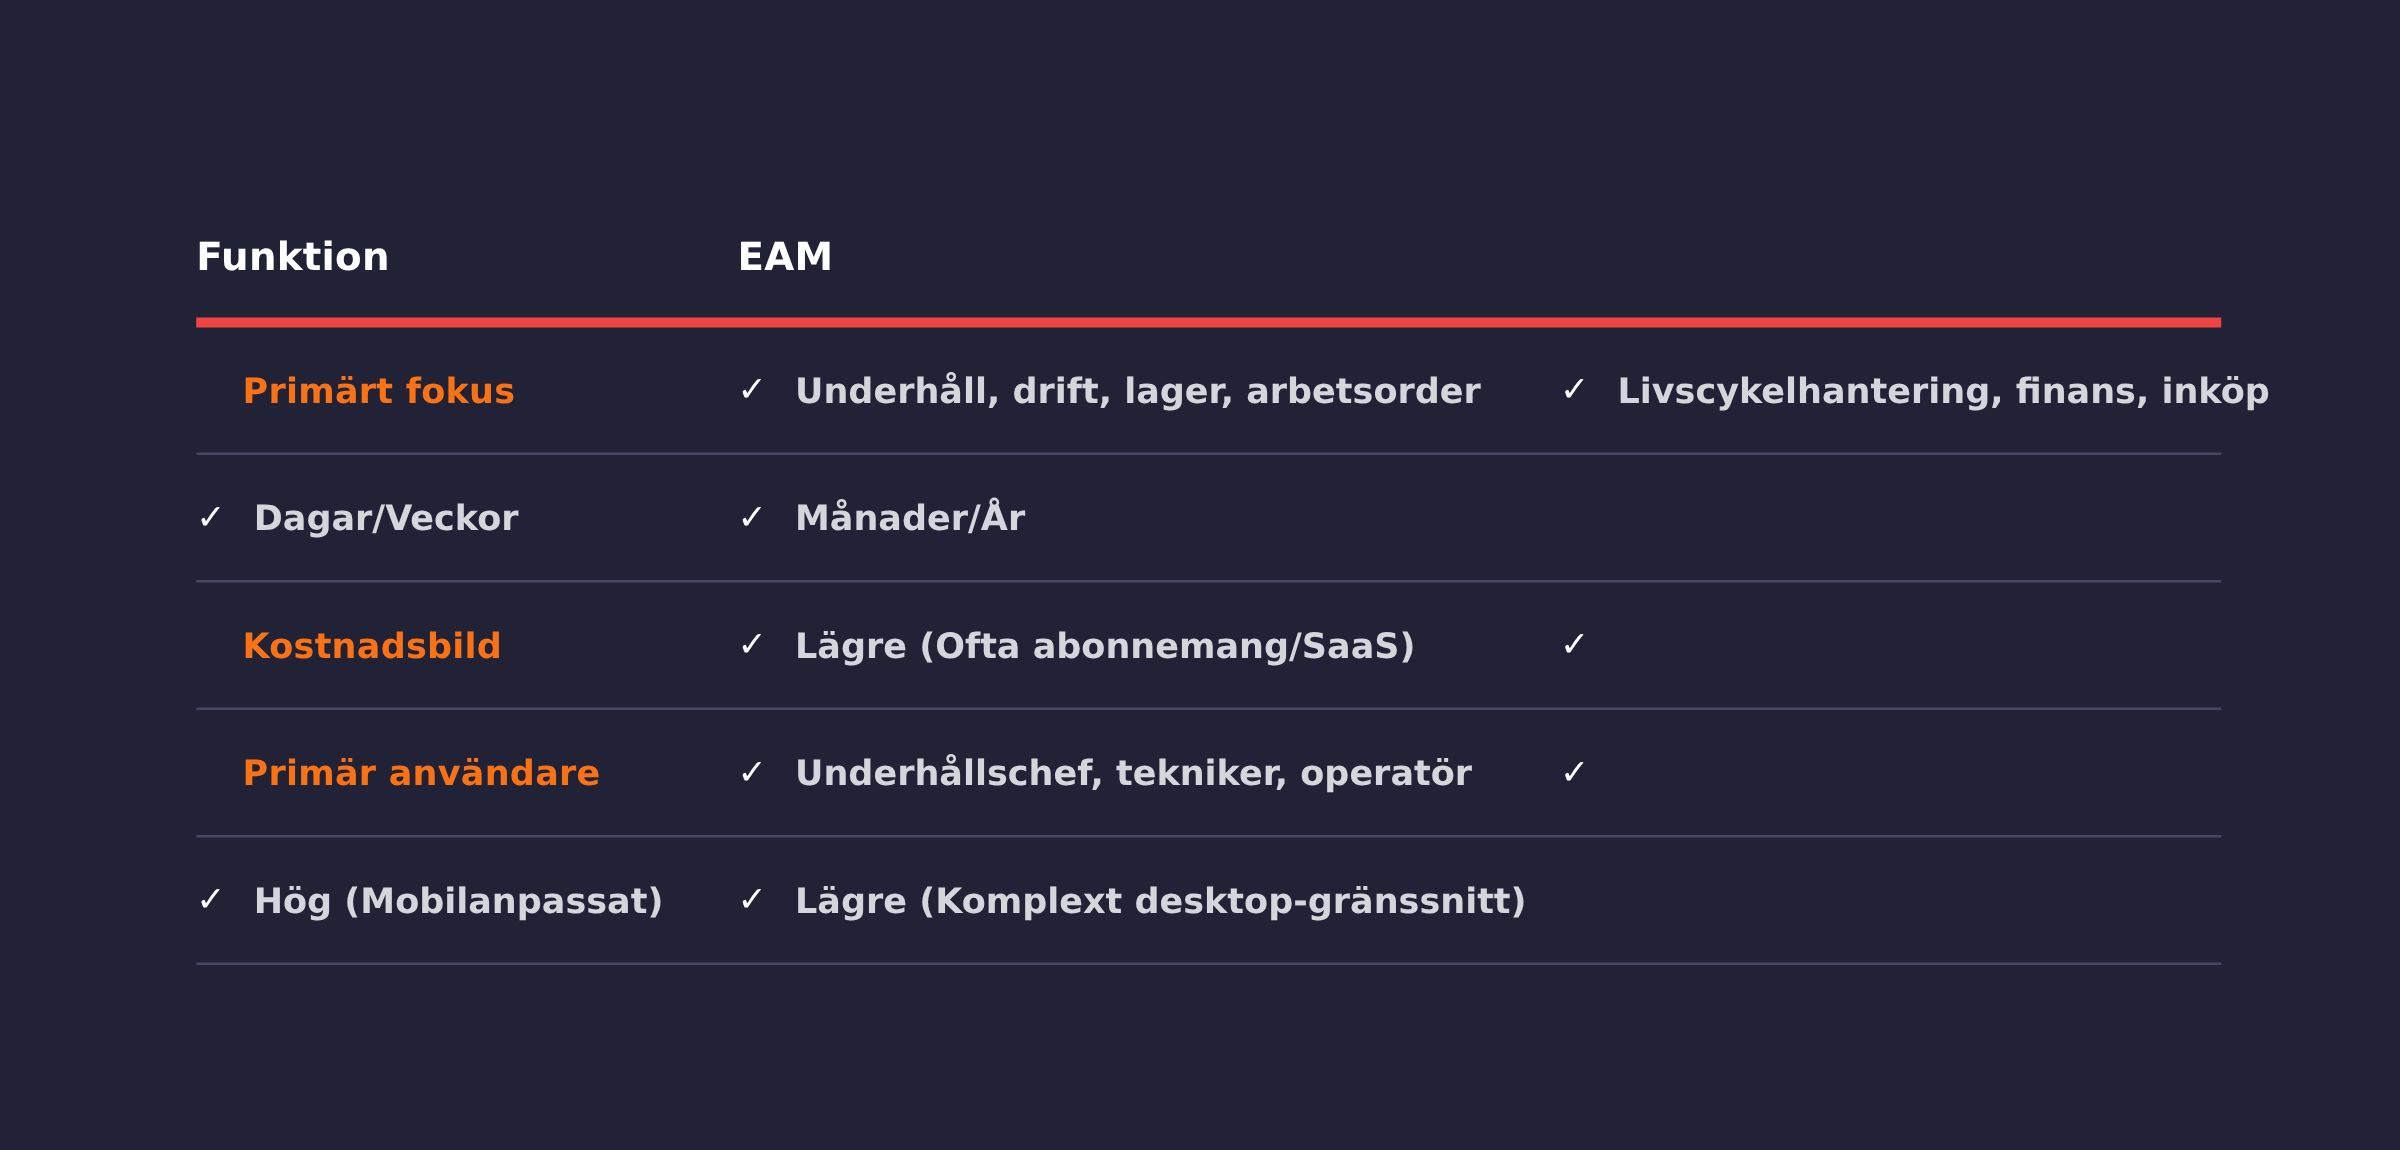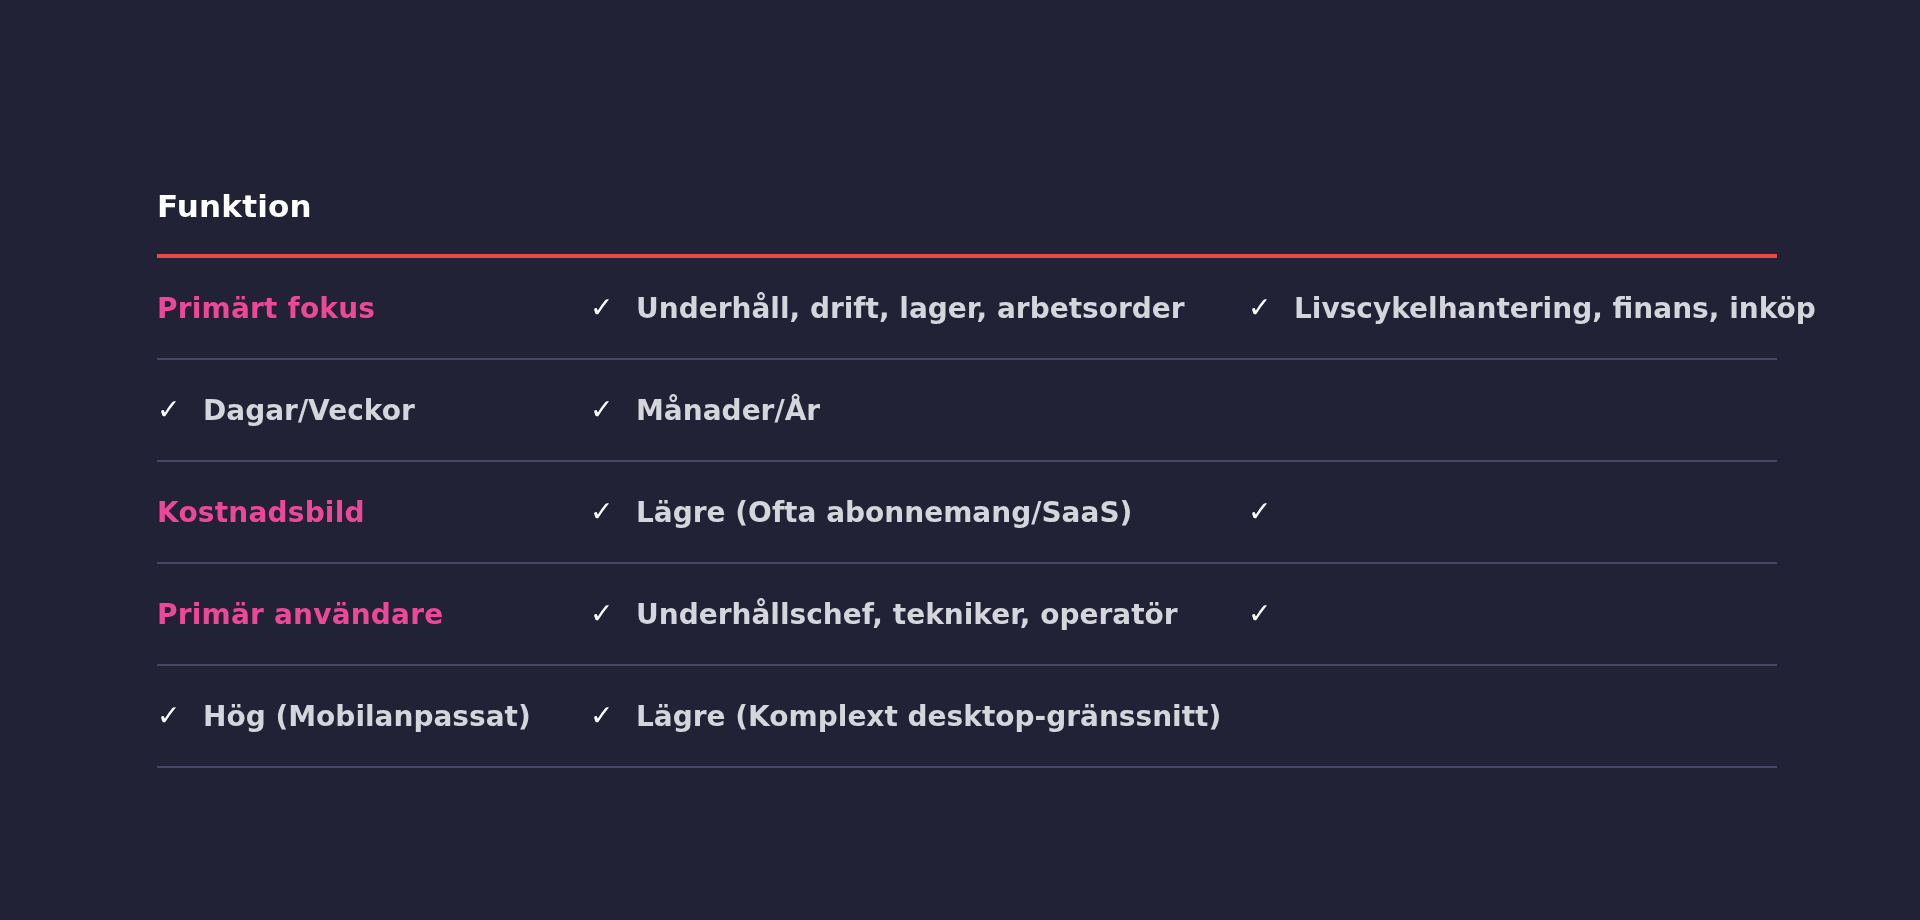--- a/index.html
+++ b/index.html
@@ -20,37 +20,38 @@
     top: 157px;
     width: 1620px;
   }
   .grid-row {
     display: grid;
     grid-template-columns: 433px 658px 1fr;
     align-items: center;
   }
   .thead {
     height: 97px;
-    border-bottom: 4px solid #ef4444;
+    border-bottom: 8px solid #ef4444;
   }
   .th {
     color: #ffffff;
     font-size: 31px;
     font-weight: bold;
     letter-spacing: 0.2px;
   }
   .trow {
     height: 100px;
     border-bottom: 2px solid #474765;
   }
   .row-label {
-    color: #ec4899;
+    color: #f97316;
     font-size: 28px;
     font-weight: bold;
     letter-spacing: 0.2px;
+    margin-left: 37px;
   }
   .cell {
     display: flex;
     align-items: center;
   }
   .check {
     display: inline-block;
     width: 30px;
     margin-right: 16px;
     color: #ffffff;
@@ -65,20 +66,21 @@
     white-space: nowrap;
   }
 </style>
 </head>
 <body>
 
 <div class="table-wrap">
 
   <div class="grid-row thead">
     <div class="th">Funktion</div>
+    <div class="th">EAM</div>
   </div>
 
   <div class="grid-row trow">
     <div class="row-label">Primärt fokus</div>
     <div class="cell">
       <span class="check">✓</span>
       <span class="cell-text">Underhåll, drift, lager, arbetsorder</span>
     </div>
     <div class="cell">
       <span class="check">✓</span>

